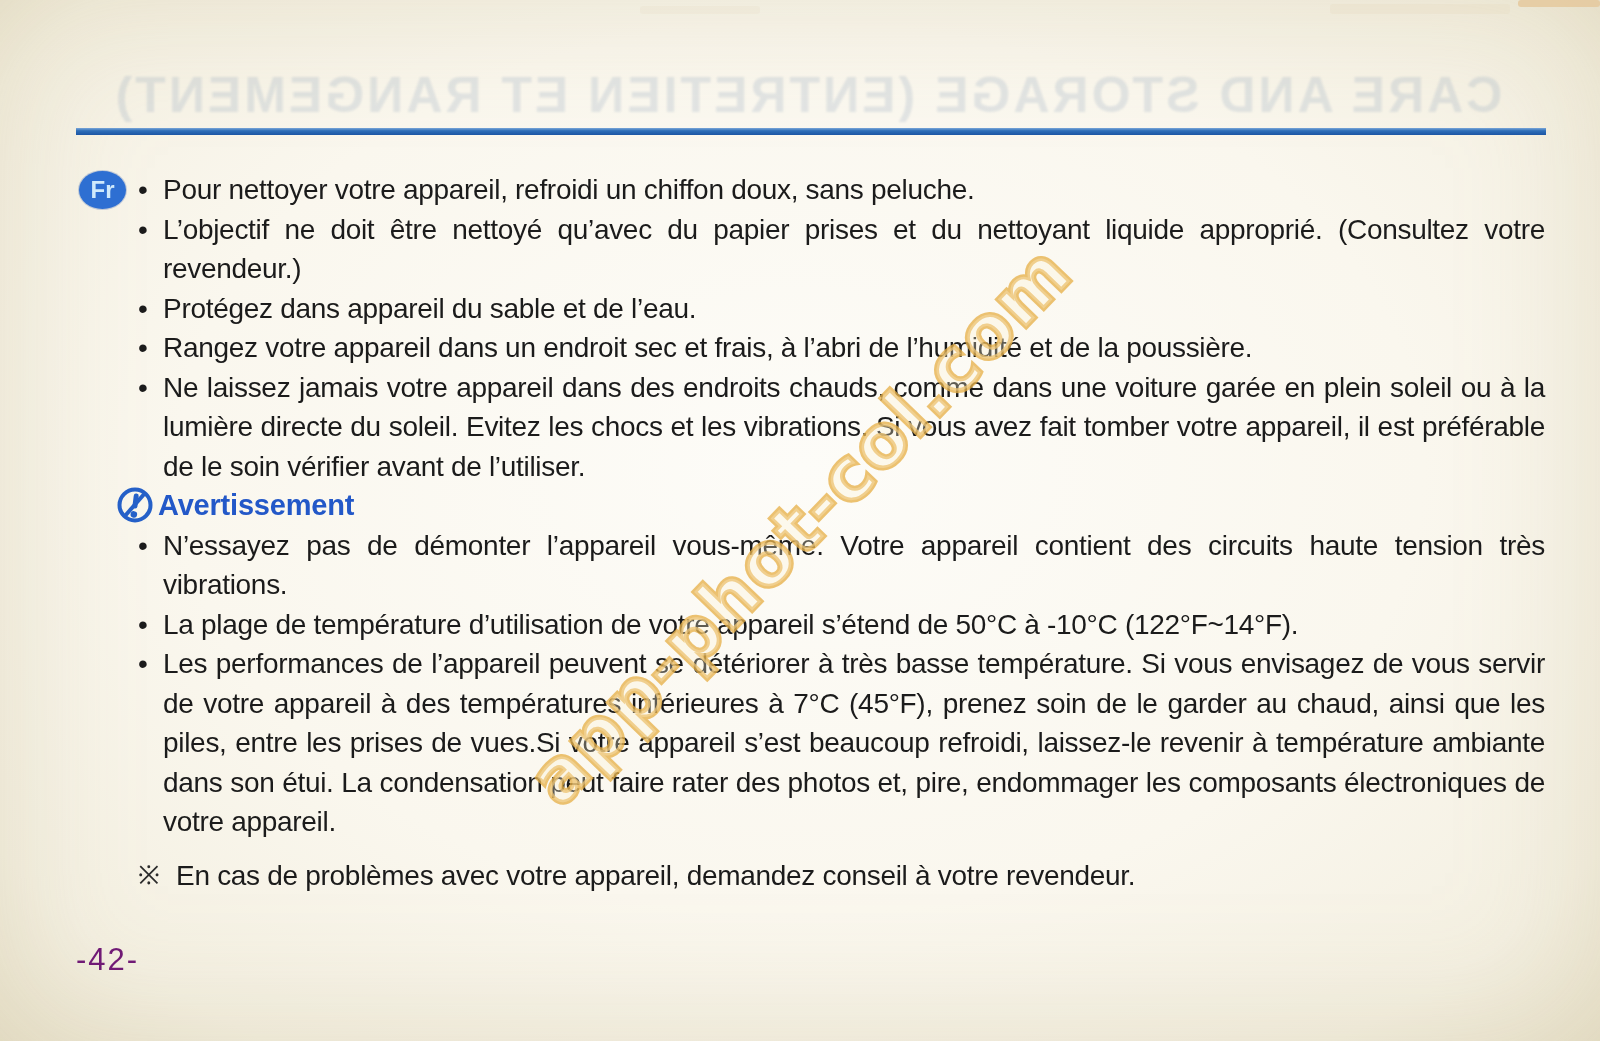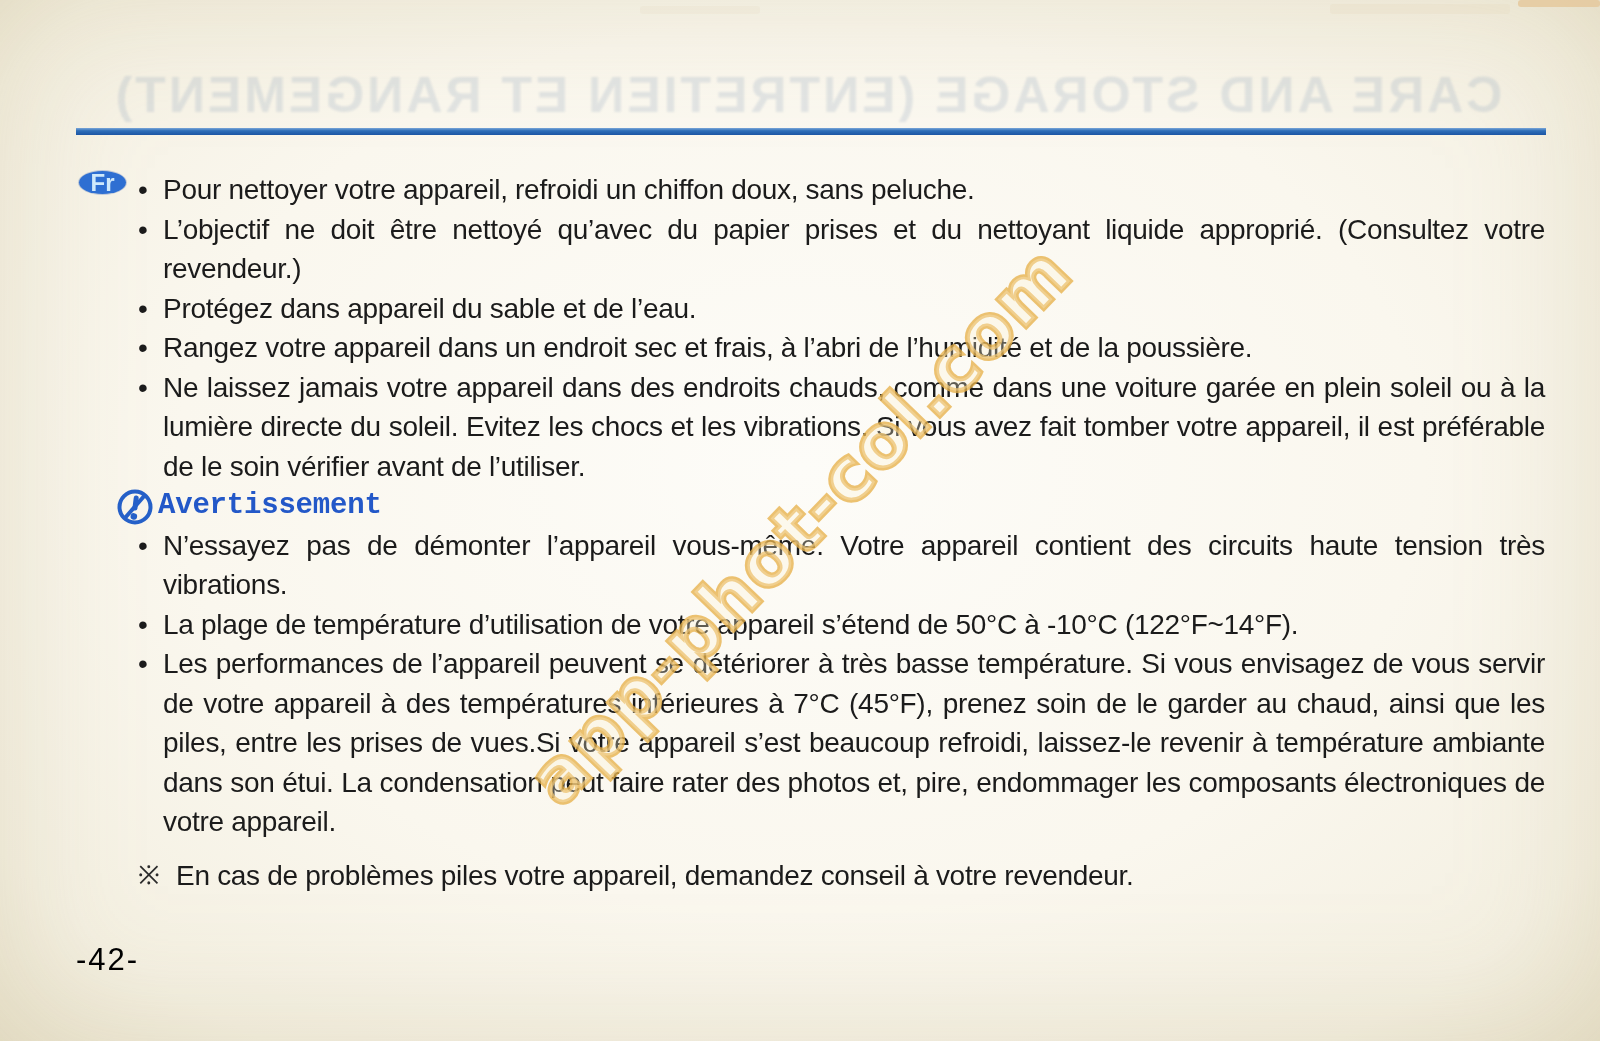--- a/index.html
+++ b/index.html
@@ -21,42 +21,42 @@
     font-weight:bold;font-size:50px;letter-spacing:3px;white-space:nowrap;
     text-align:center;color:rgba(125,148,182,0.20);
     filter:blur(1.3px);
     overflow:hidden;
   }
   .rule{
     position:absolute;left:76px;top:128px;width:1470px;height:7px;
     background:linear-gradient(180deg,#7aa6d8 0%,#2e6eb8 40%,#1c55a4 100%);
   }
   .fr-badge{
-    position:absolute;left:79px;top:171px;width:47px;height:23px;
+    position:absolute;left:79px;top:171px;width:47px;height:38px;
     background:#2e6fd2;border-radius:50%;
     display:flex;align-items:center;justify-content:center;
     color:#cfe9fb;font-size:24px;font-weight:bold;
     box-shadow:0 0 0 1px rgba(30,80,170,.25);
   }
   .content{
     position:absolute;left:138px;top:170px;width:1407px;
     font-size:28px;line-height:39.5px;color:#1b1b1b;letter-spacing:-0.3px;
   }
   .b-row{display:flex;}
   .b-dot{width:25px;flex:none;}
   .b-text{flex:1;text-align:justify;}
-  .warn-head{display:flex;align-items:flex-start;height:39.5px;margin-left:-23px;font-family:Liberation Mono, monospace;}
+  .warn-head{display:flex;align-items:flex-end;height:39.5px;margin-left:-23px;}
   .warn-icon{width:42px;height:42px;flex:none;display:flex;align-items:center;}
   .warn-title{color:#2358c8;font-weight:bold;font-size:29px;margin-left:1px;letter-spacing:-0.2px;}
   .note-row{display:flex;margin-top:14px;}
   .note-marker{width:38px;flex:none;font-size:26px;color:#2b2b2b;}
   .note-text{flex:1;}
   .page-number{
     position:absolute;left:76px;top:942px;
-    font-size:31px;color:#000000;letter-spacing:2px;
+    font-size:31px;color:#701a75;letter-spacing:2px;
   }
   .watermark{
     position:absolute;left:800px;top:525px;
     transform:translate(-50%,-50%) rotate(-46deg);
     font-family:"DejaVu Sans", sans-serif;
     font-size:72px;font-weight:bold;white-space:nowrap;letter-spacing:2px;
     color:rgba(252,241,213,0.30);
     -webkit-text-stroke:5px rgba(231,177,74,0.78);
     paint-order:stroke fill;
     z-index:5;
@@ -128,20 +128,20 @@
     <div class="b-text">La plage de température d’utilisation de votre appareil s’étend de 50°C à -10°C (122°F~14°F).</div>
   </div>
 
   <div class="b-row">
     <span class="b-dot">•</span>
     <div class="b-text">Les performances de l’appareil peuvent se détériorer à très basse température. Si vous envisagez de vous servir de votre appareil à des températures inférieures à 7°C (45°F), prenez soin de le garder au chaud, ainsi que les piles, entre les prises de vues.Si votre appareil s’est beaucoup refroidi, laissez-le revenir à température ambiante dans son étui. La condensation peut faire rater des photos et, pire, endommager les composants électroniques de votre appareil.</div>
   </div>
 
   <div class="note-row">
     <span class="note-marker">※</span>
-    <div class="note-text">En cas de problèmes piles votre appareil, demandez conseil à votre revendeur.</div>
+    <div class="note-text">En cas de problèmes avec votre appareil, demandez conseil à votre revendeur.</div>
   </div>
 
 </div>
 
 <div class="watermark">app-phot-col.com</div>
 
 <div class="page-number">-42-</div>
 
 </body></html>

